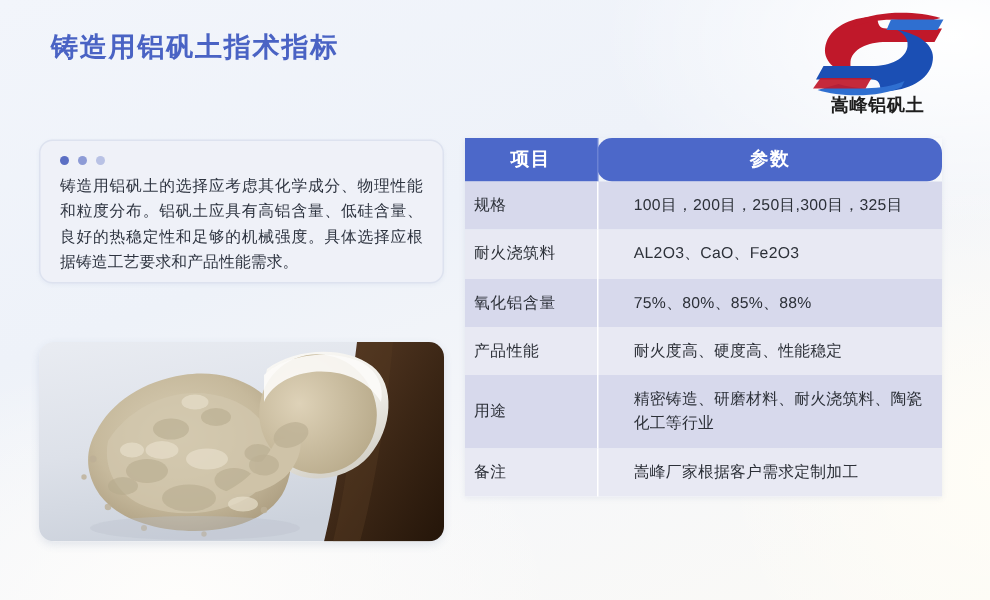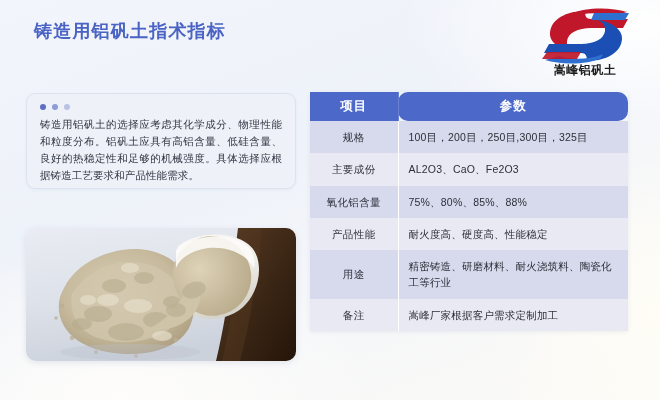--- a/index.html
+++ b/index.html
@@ -68,22 +68,22 @@
     border-right:1px solid #6b82d4;
     margin-left:12px;
   }
   .spec-table th:last-child{border-right:none;border-radius:10px;}
   .spec-table td{
     font-size:10.5px;color:#2c3038;line-height:1.55;
     padding:8px 6px;vertical-align:middle;
     border-right:1px solid #ffffff;
   }
   .spec-table td:last-child{border-right:none;}
-  .spec-table td.k{text-align:center;letter-spacing:.4px;}
-  .spec-table td.v{text-align:left;padding-left:10px;letter-spacing:.2px;}
+  .spec-table td.k{letter-spacing:.4px;}
+  .spec-table td.v{text-align:left;padding-left:24px;letter-spacing:.2px;}
   .spec-table tr.odd td{background:#d7d9ec;}
   .spec-table tr.even td{background:#e8e9f3;}
 </style>
 </head>
 <body>
 
 <div id="stage">
 
   <div class="page-title">铸造用铝矾土指术指标</div>
 
@@ -200,21 +200,21 @@
         <th>项目</th>
         <th>参数</th>
       </tr>
     </thead>
     <tbody>
       <tr class="odd">
         <td class="k">规格</td>
         <td class="v">100目，200目，250目,300目，325目</td>
       </tr>
       <tr class="even">
-        <td class="k">主要成份</td>
+        <td class="k">耐火浇筑料</td>
         <td class="v">AL2O3、CaO、Fe2O3</td>
       </tr>
       <tr class="odd">
         <td class="k">氧化铝含量</td>
         <td class="v">75%、80%、85%、88%</td>
       </tr>
       <tr class="even">
         <td class="k">产品性能</td>
         <td class="v">耐火度高、硬度高、性能稳定</td>
       </tr>

